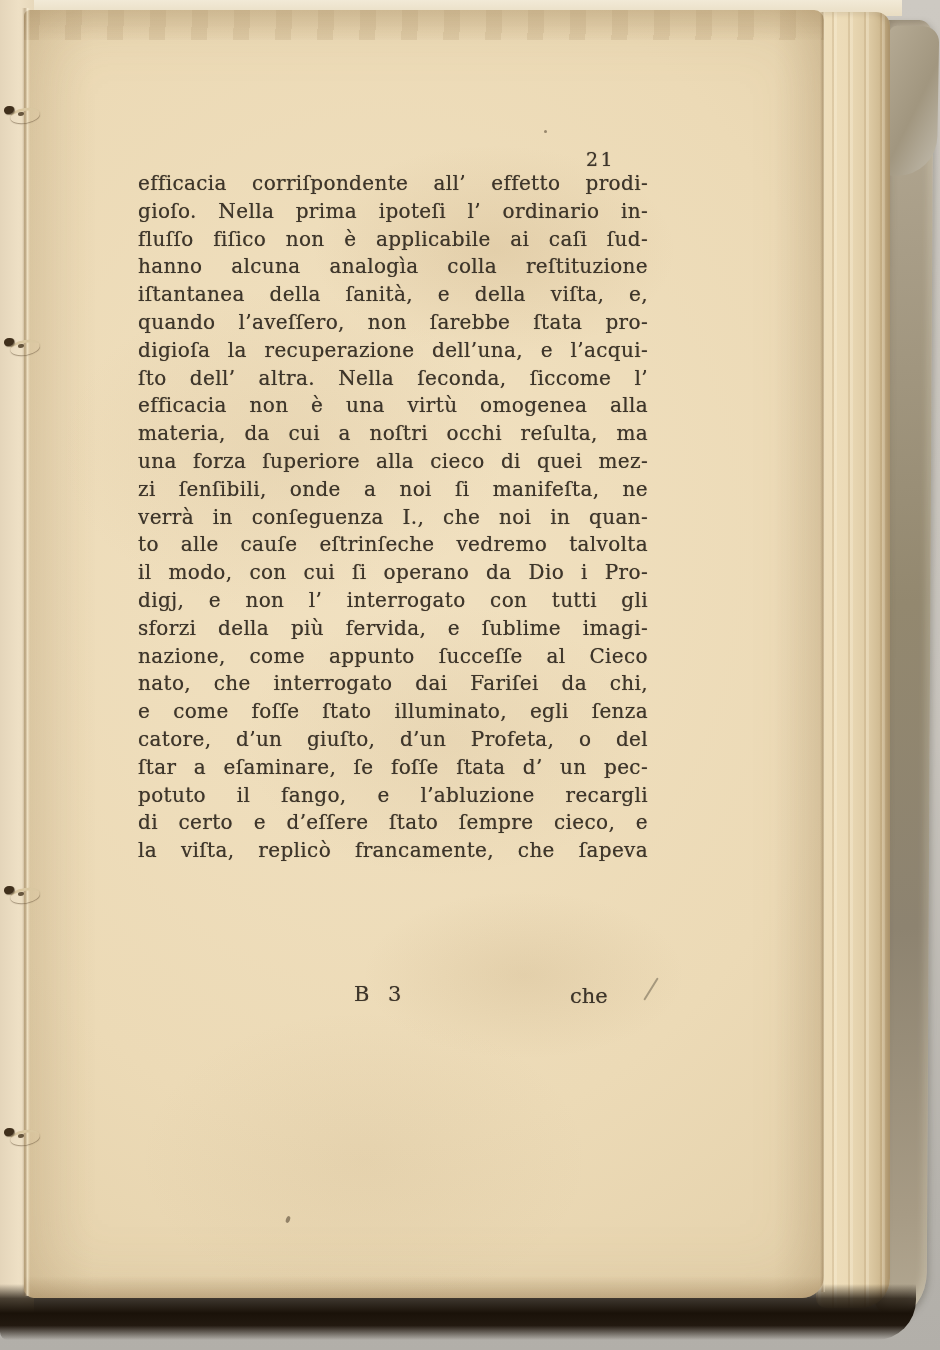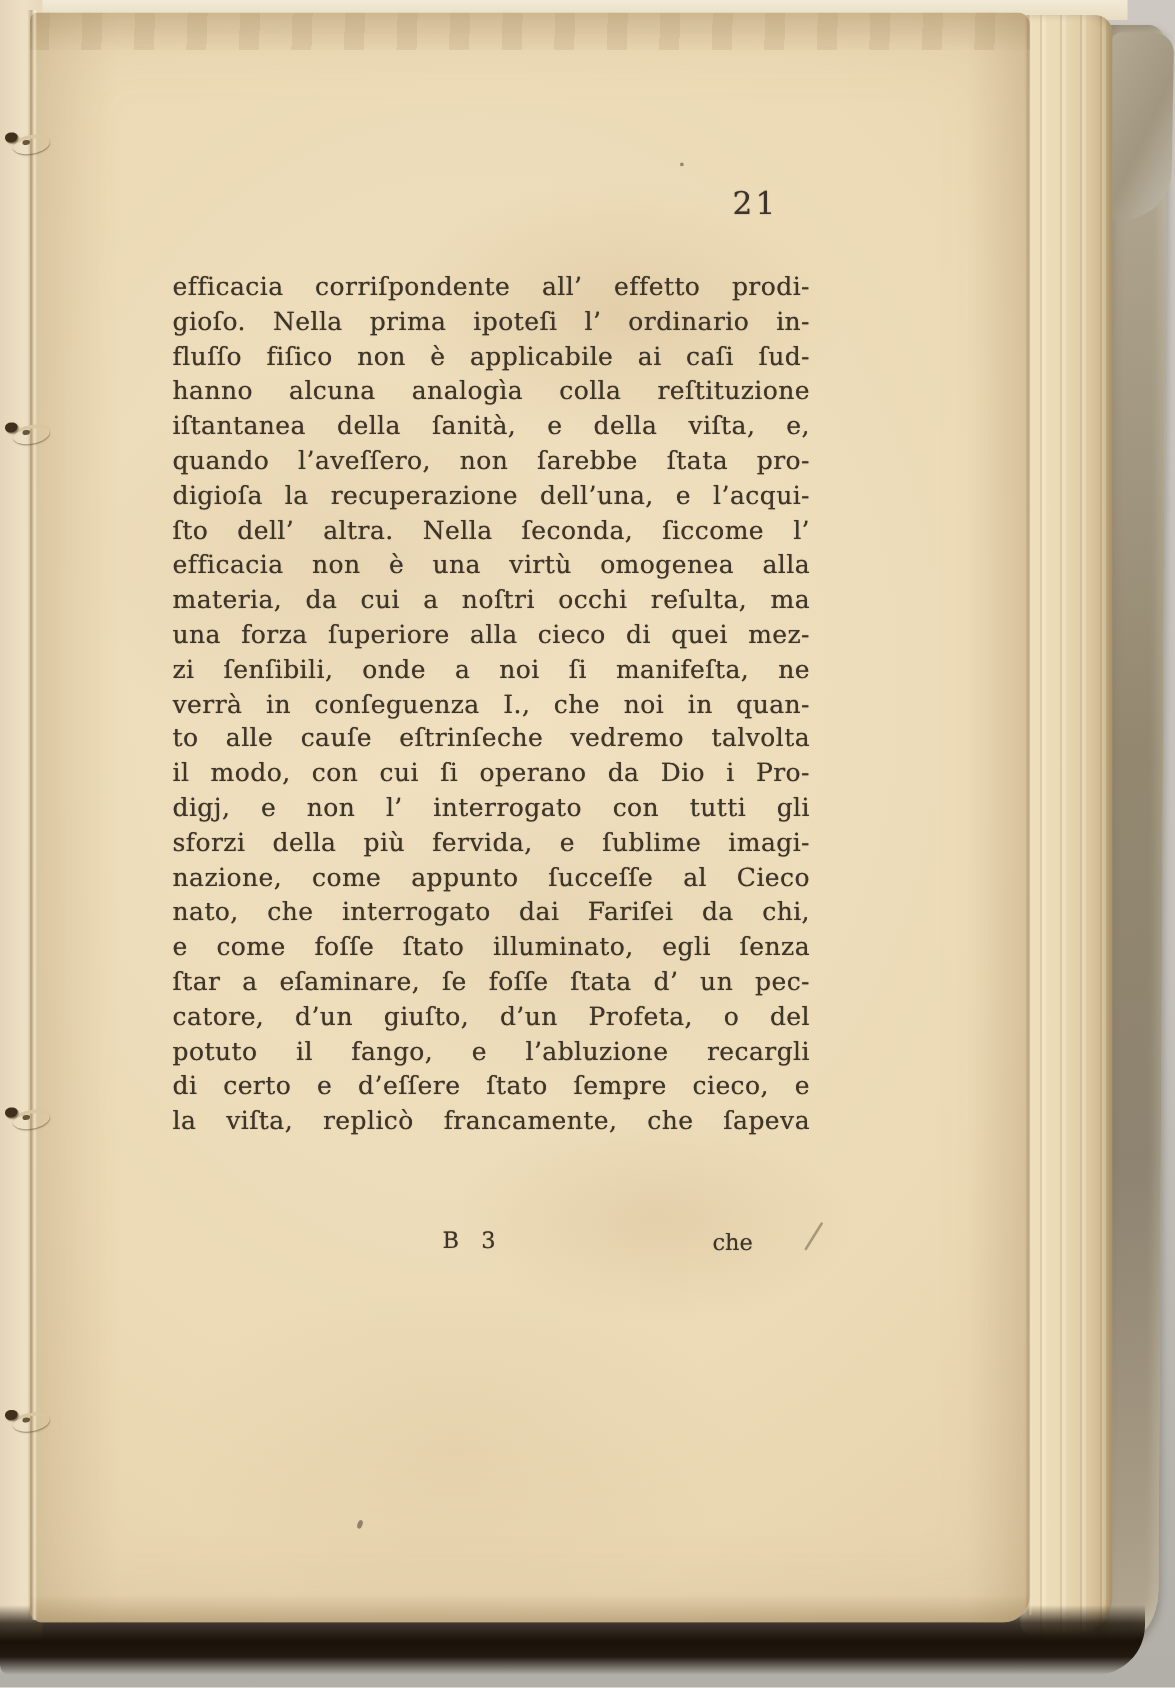--- a/index.html
+++ b/index.html
@@ -75,28 +75,28 @@
   .stitch{position:absolute;left:4px;width:40px;height:20px;z-index:7;}
   .stitch .thread{position:absolute;left:6px;top:6px;width:30px;height:12px;
     border-top:3px solid #d9c7a1;border-radius:50%;transform:rotate(-10deg);
     box-shadow:0 1px 1px rgba(90,70,45,.5);}
   .stitch .knot{position:absolute;left:0;top:4px;width:10px;height:8px;background:#3f2f1c;
     border-radius:50% 40% 55% 45%;box-shadow:1px 1px 1px rgba(60,45,25,.6), 12px 4px 0 -2px rgba(70,52,30,.8);}
   .s1{top:102px;} .s2{top:334px;} .s3{top:882px;} .s4{top:1124px;}
 
   
   .page-number{position:absolute;left:562px;top:138px;z-index:8;
-    font-size:25px;letter-spacing:2.5px;color:#3c342a;
+    font-size:19px;letter-spacing:2.5px;color:#3c342a;
     text-shadow:0 0 1px rgba(50,40,28,.55);}
   .text-block{position:absolute;left:114px;top:160px;width:510px;z-index:8;
     color:#3d352a;font-size:20px;letter-spacing:.35px;
-    text-shadow:0 0 .7px rgba(48,38,26,.65);margin-top:46px;}
+    text-shadow:0 0 .7px rgba(48,38,26,.65);}
   .line{height:27.8px;line-height:27.8px;text-align:justify;text-align-last:justify;overflow:hidden;}
   .sig-row{position:absolute;left:114px;top:972px;width:510px;height:30px;z-index:8;
-    color:#3d352a;font-size:18px;text-shadow:0 0 .7px rgba(48,38,26,.6);}
+    color:#3d352a;font-size:21px;text-shadow:0 0 .7px rgba(48,38,26,.6);}
   .signature{position:absolute;left:216px;top:0;letter-spacing:6px;}
   .catchword{position:absolute;left:432px;top:2px;}
 
   
   .hair{position:absolute;left:626px;top:966px;width:2px;height:26px;z-index:9;
     background:rgba(110,100,80,.55);transform:rotate(32deg);border-radius:2px;}
   .fleck{position:absolute;left:262px;top:1206px;width:4px;height:7px;z-index:9;
     background:rgba(90,75,55,.6);border-radius:50%;transform:rotate(20deg);}
   .fleck2{position:absolute;left:520px;top:120px;width:3px;height:3px;z-index:9;
     background:rgba(80,65,45,.55);border-radius:50%;}
@@ -129,22 +129,22 @@
       <div class="line">una forza ſuperiore alla cieco di quei mez-</div>
       <div class="line">zi ſenſibili, onde a noi ſi manifeſta, ne</div>
       <div class="line">verrà in conſeguenza I., che noi in quan-</div>
       <div class="line">to alle cauſe eſtrinſeche vedremo talvolta</div>
       <div class="line">il modo, con cui ſi operano da Dio i Pro-</div>
       <div class="line">digj, e non l’ interrogato con tutti gli</div>
       <div class="line">sforzi della più fervida, e ſublime imagi-</div>
       <div class="line">nazione, come appunto ſucceſſe al Cieco</div>
       <div class="line">nato, che interrogato dai Fariſei da chi,</div>
       <div class="line">e come foſſe ſtato illuminato, egli ſenza</div>
+      <div class="line">catore, d’un giuſto, d’un Profeta, o del</div>
       <div class="line">ſtar a eſaminare, ſe foſſe ſtata d’ un pec-</div>
-      <div class="line">catore, d’un giuſto, d’un Profeta, o del</div>
       <div class="line">potuto il fango, e l’abluzione recargli</div>
       <div class="line">di certo e d’eſſere ſtato ſempre cieco, e</div>
       <div class="line">la viſta, replicò francamente, che ſapeva</div>
     </div>
 
     <div class="sig-row">
       <span class="signature">B 3</span>
       <span class="catchword">che</span>
     </div>
 

